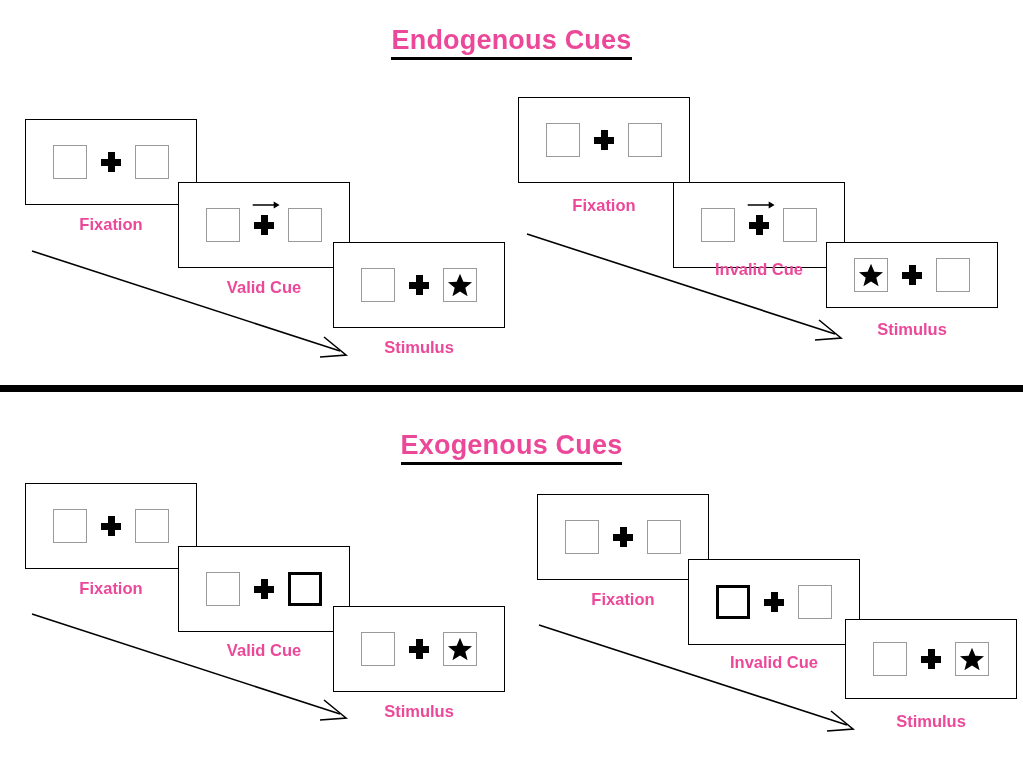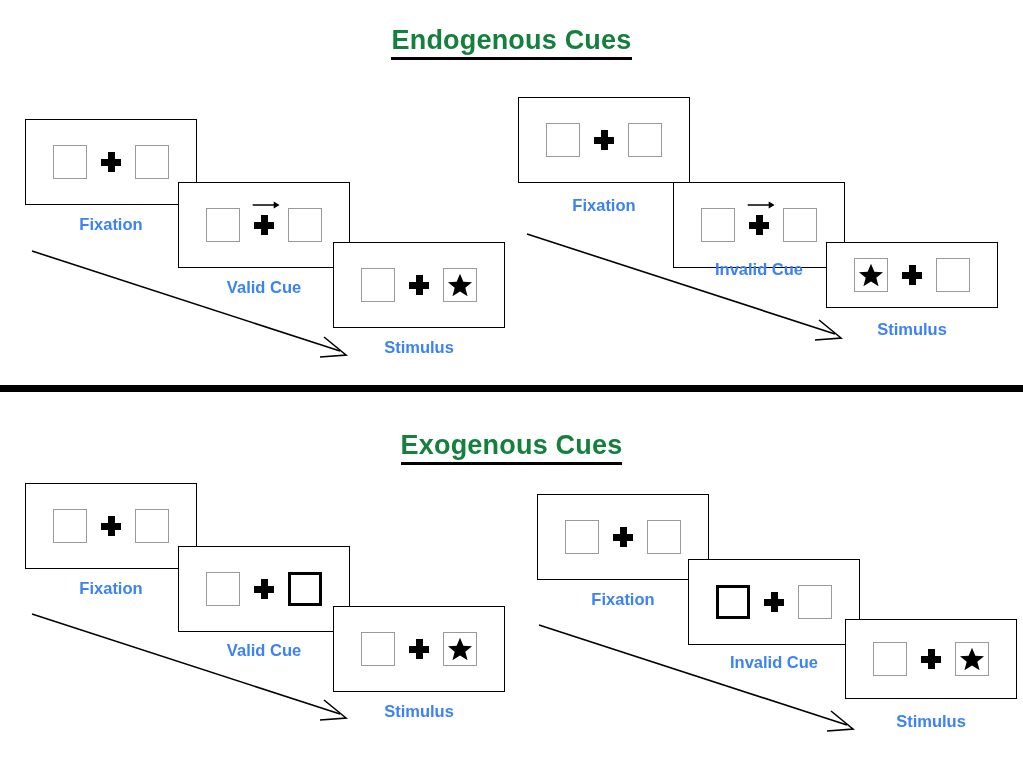--- a/index.html
+++ b/index.html
@@ -20,21 +20,21 @@
     height: 767px;
   }
 
   
   .section-title {
     position: absolute;
     width: 100%;
     text-align: center;
     font-size: 27px;
     font-weight: bold;
-    color: #15803d;
+    color: #ec4899;
     letter-spacing: 0.2px;
   }
   .section-title span {
     border-bottom: 3px solid #000000;
     padding-bottom: 1px;
     display: inline-block;
   }
 
   
   .divider {
@@ -121,21 +121,21 @@
     width: 26px;
     height: 26px;
     display: block;
   }
 
   
   .panel-label {
     position: absolute;
     font-size: 16.5px;
     font-weight: bold;
-    color: #3b82f6;
+    color: #ec4899;
     white-space: nowrap;
     text-align: center;
   }
 
   
   .flow-arrow {
     position: absolute;
     overflow: visible;
   }
 </style>

